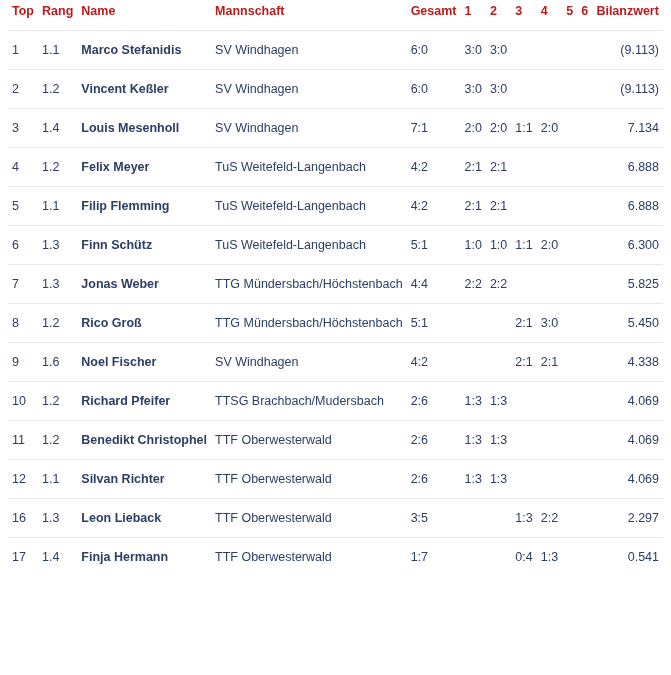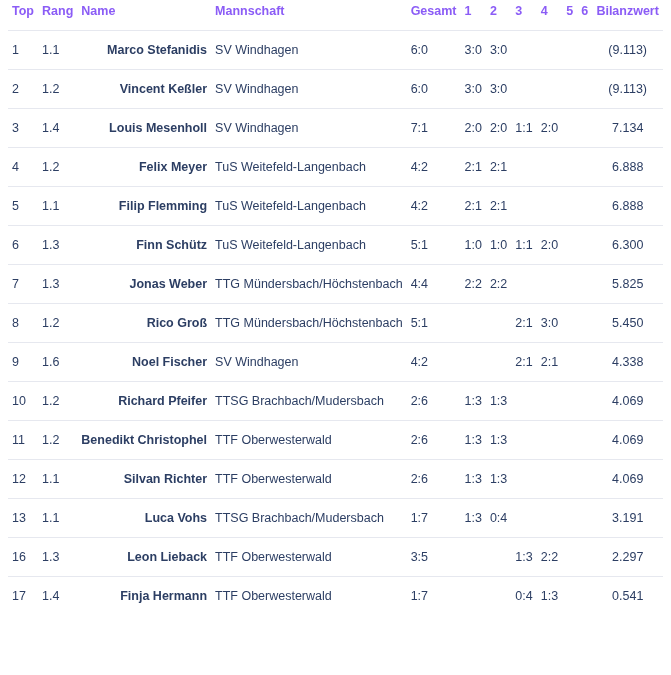--- a/index.html
+++ b/index.html
@@ -20,21 +20,21 @@
     padding: 0 8px;
   }
   table.ranking {
     width: 100%;
     border-collapse: collapse;
     font-size: 12.5px;
   }
   table.ranking thead th {
     text-align: left;
     font-weight: bold;
-    color: #8b5cf6;
+    color: #b91c1c;
     font-size: 12.5px;
     padding: 4px 4px 12px 4px;
     white-space: nowrap;
     vertical-align: bottom;
   }
   table.ranking tbody td {
     padding: 12px 4px;
     border-top: 1px solid #e6e8ef;
     white-space: nowrap;
     vertical-align: middle;
@@ -42,23 +42,23 @@
   }
   tbody tr:first-child td {
     border-top: 1px solid #e6e8ef;
   }
   .col-top { width: 30px; color:#2c3e63; }
   .col-rang { width: 34px; margin-top: 20px; }
   .col-name { width: 128px; font-weight: bold; }
   .col-team { width: 185px; margin-left: 32px; }
   .col-gesamt { width: 46px; }
   .col-set { width: 22px; }
-  .col-bilanz { width: 64px; text-align: center; }
+  .col-bilanz { width: 64px; text-align: right; }
   th.col-name, th.col-team, th.col-gesamt, th.col-bilanz { font-weight: bold; }
-  td.col-name { font-weight: bold; text-align: right; }
+  td.col-name { font-weight: bold; }
 </style>
 </head>
 <body>
 
 <div class="table-wrap">
   <table class="ranking">
     <thead>
       <tr>
         <th class="col-top">Top</th>
         <th class="col-rang">Rang</th>
@@ -237,34 +237,20 @@
           <td class="col-gesamt">2:6</td>
           <td class="col-set">1:3</td>
           <td class="col-set">1:3</td>
           <td class="col-set"></td>
           <td class="col-set"></td>
           <td class="col-set"></td>
           <td class="col-set"></td>
           <td class="col-bilanz">4.069</td>
         </tr>
         <tr>
-          <td class="col-top">13</td>
-          <td class="col-rang">1.1</td>
-          <td class="col-name">Luca Vohs</td>
-          <td class="col-team">TTSG Brachbach/Mudersbach</td>
-          <td class="col-gesamt">1:7</td>
-          <td class="col-set">1:3</td>
-          <td class="col-set">0:4</td>
-          <td class="col-set"></td>
-          <td class="col-set"></td>
-          <td class="col-set"></td>
-          <td class="col-set"></td>
-          <td class="col-bilanz">3.191</td>
-        </tr>
-        <tr>
           <td class="col-top">16</td>
           <td class="col-rang">1.3</td>
           <td class="col-name">Leon Lieback</td>
           <td class="col-team">TTF Oberwesterwald</td>
           <td class="col-gesamt">3:5</td>
           <td class="col-set"></td>
           <td class="col-set"></td>
           <td class="col-set">1:3</td>
           <td class="col-set">2:2</td>
           <td class="col-set"></td>

